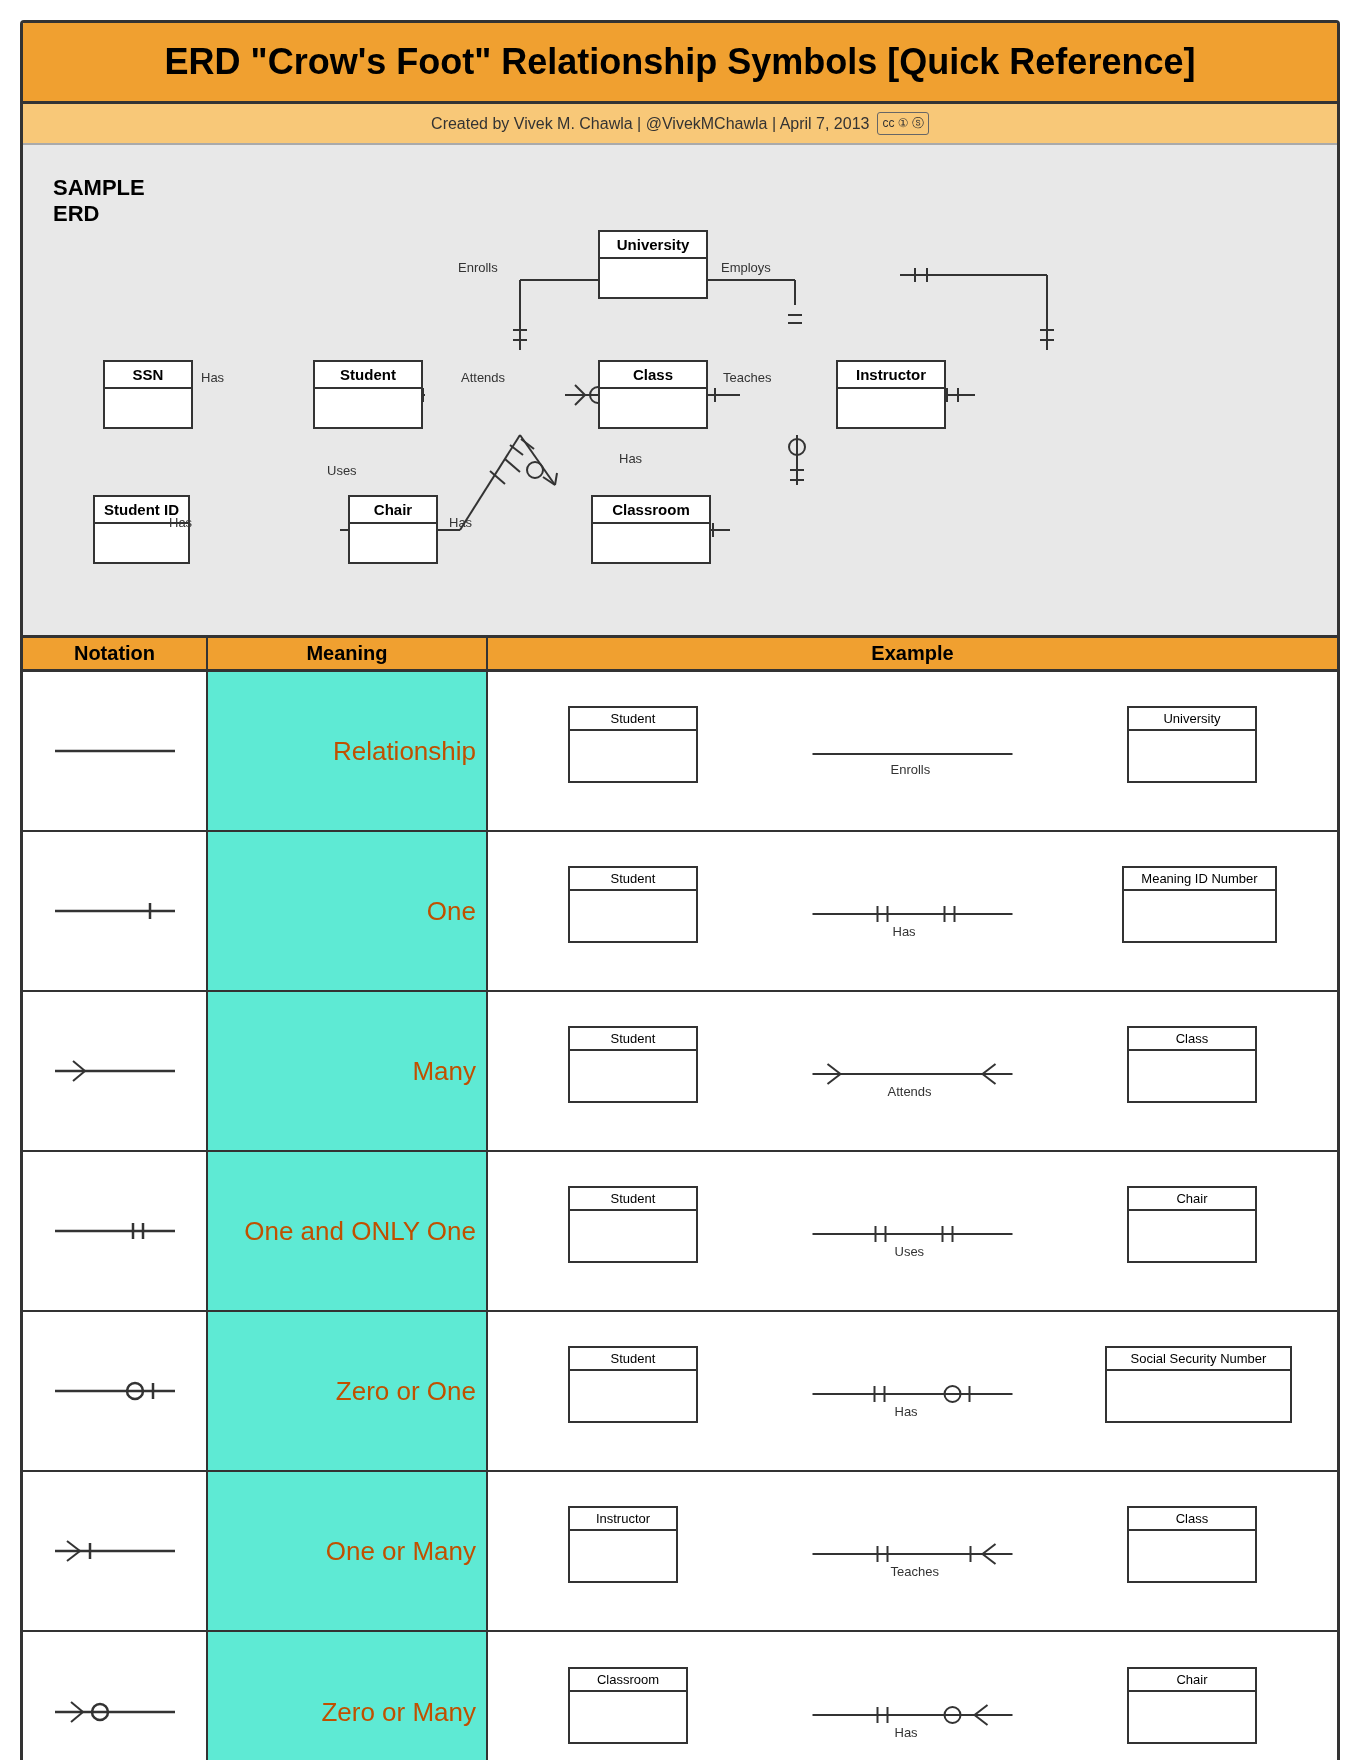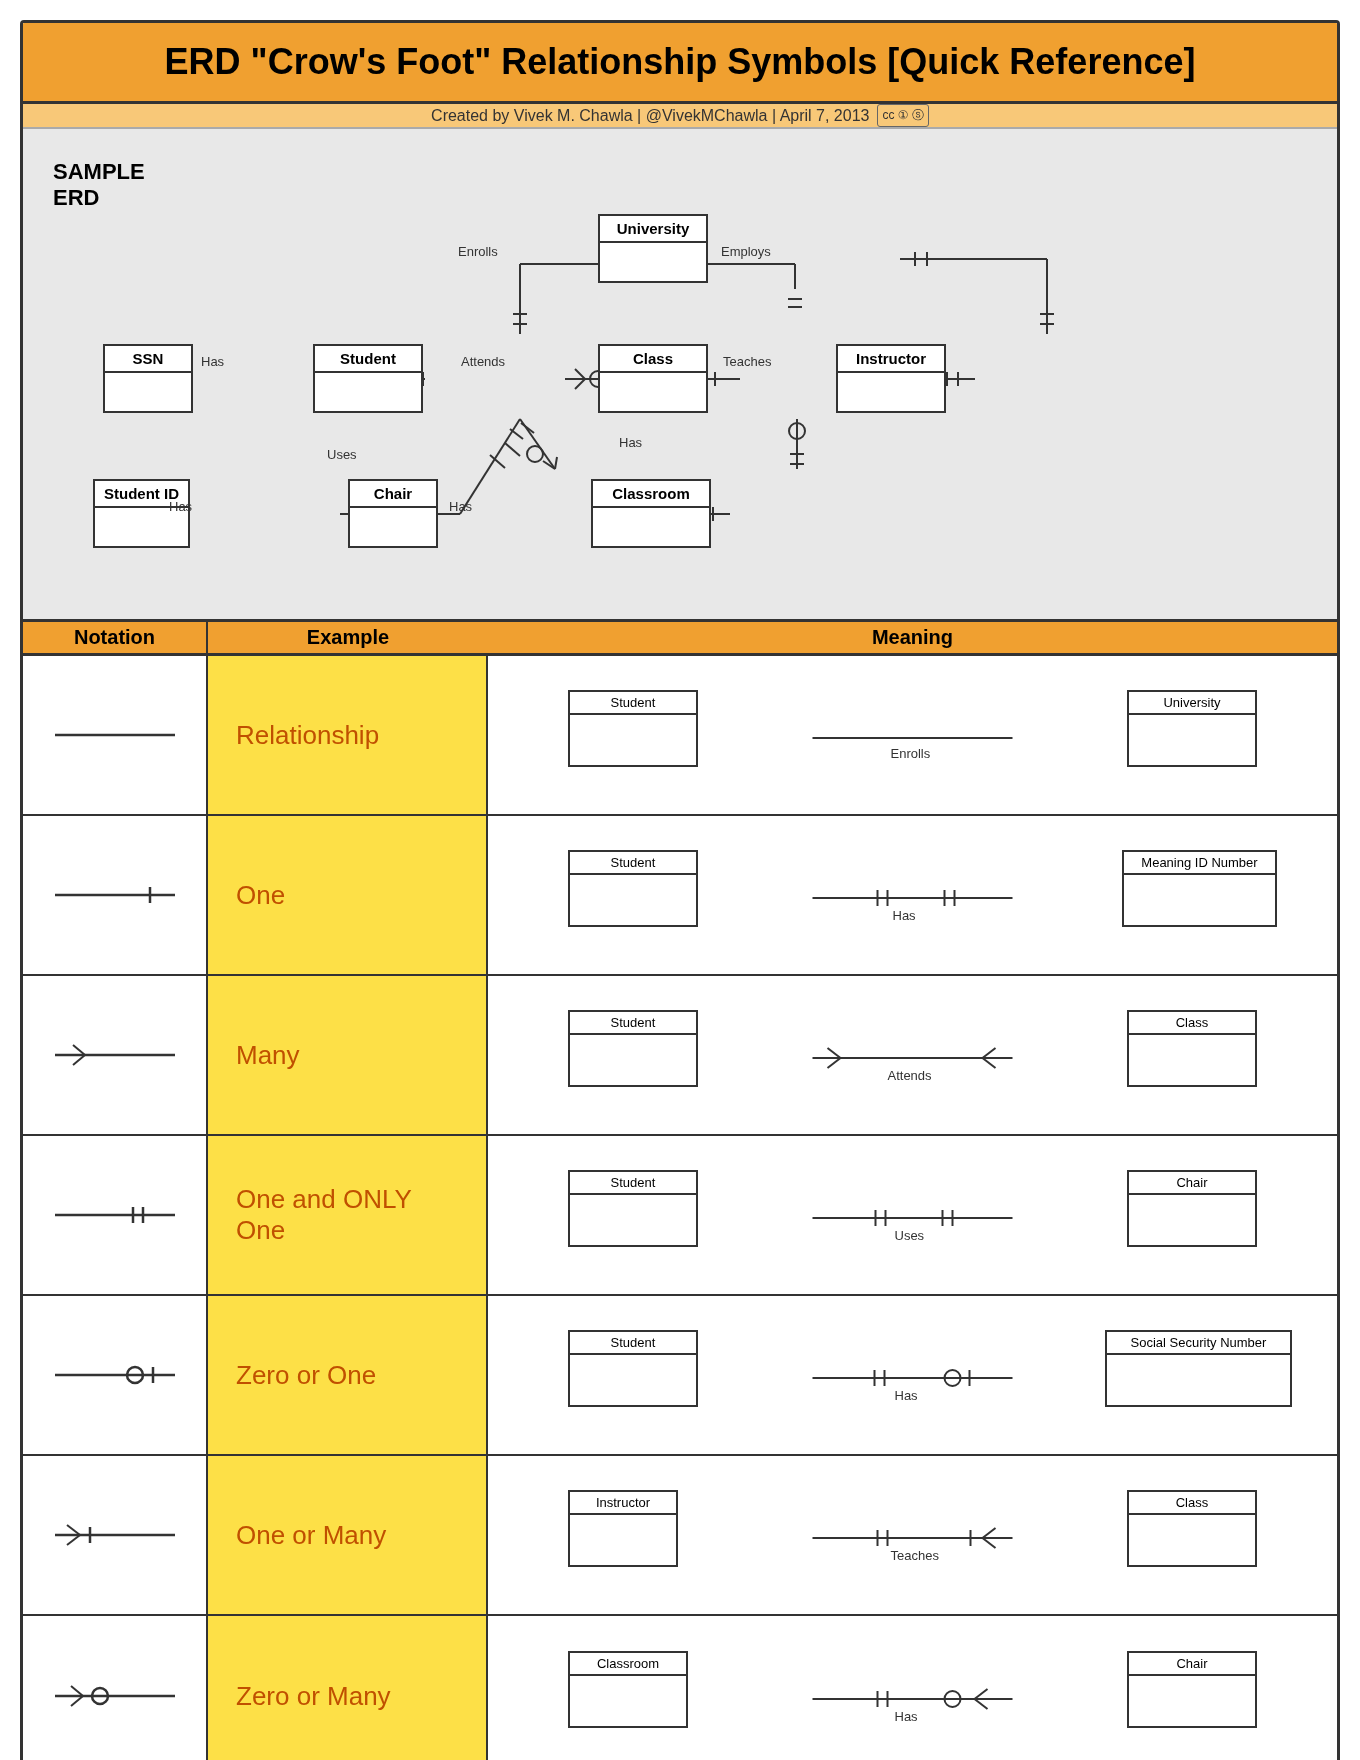--- a/index.html
+++ b/index.html
@@ -20,20 +20,21 @@
       text-align: center;
       padding: 18px 10px;
       font-size: 36px;
       font-weight: bold;
       color: #000;
       border-bottom: 3px solid #333;
     }
     .subtitle-bar {
       background: #f8c878;
       text-align: center;
+      padding: 8px;
       font-size: 16px;
       color: #333;
       border-bottom: 2px solid #aaa;
       display: flex;
       align-items: center;
       justify-content: center;
       gap: 8px;
     }
     .cc-icons {
       display: inline-flex;
@@ -133,26 +134,26 @@
     .ref-row:last-child { border-bottom: none; }
 
     .notation-cell {
       display: flex;
       align-items: center;
       justify-content: center;
       border-right: 2px solid #333;
       padding: 10px;
     }
     .meaning-cell {
-      background: #fde047;
+      background: #5eead4;
       display: flex;
       align-items: center;
-      justify-content: flex-start;
+      justify-content: flex-end;
       border-right: 2px solid #333;
-      padding: 28px;
+      padding: 10px;
       font-size: 26px;
       color: #c05000;
     }
     .example-cell {
       display: flex;
       align-items: center;
       justify-content: center;
       padding: 10px 20px;
       position: relative;
     }
@@ -345,22 +346,22 @@
       <div class="rel-label" style="left:418px;top:195px;">Attends</div>
       <div class="rel-label" style="left:680px;top:195px;">Teaches</div>
       <div class="rel-label" style="left:284px;top:288px;">Uses</div>
       <div class="rel-label" style="left:406px;top:340px;">Has</div>
       <div class="rel-label" style="left:576px;top:276px;">Has</div>
     </div>
   </div>
 
   <div class="ref-header">
     <div class="ref-header-cell">Notation</div>
+    <div class="ref-header-cell">Meaning</div>
     <div class="ref-header-cell" style="border-right:none;">Example</div>
-    <div class="ref-header-cell">Meaning</div>
   </div>
 
   <div class="ref-row">
     <div class="notation-cell">
       <svg class="notation-svg" viewBox="0 0 140 50" xmlns="http://www.w3.org/2000/svg">
         <line x1="10" y1="25" x2="130" y2="25" stroke="#333" stroke-width="2.5"></line>
       </svg>
     </div>
     <div class="meaning-cell">
       <span>Relationship</span>

